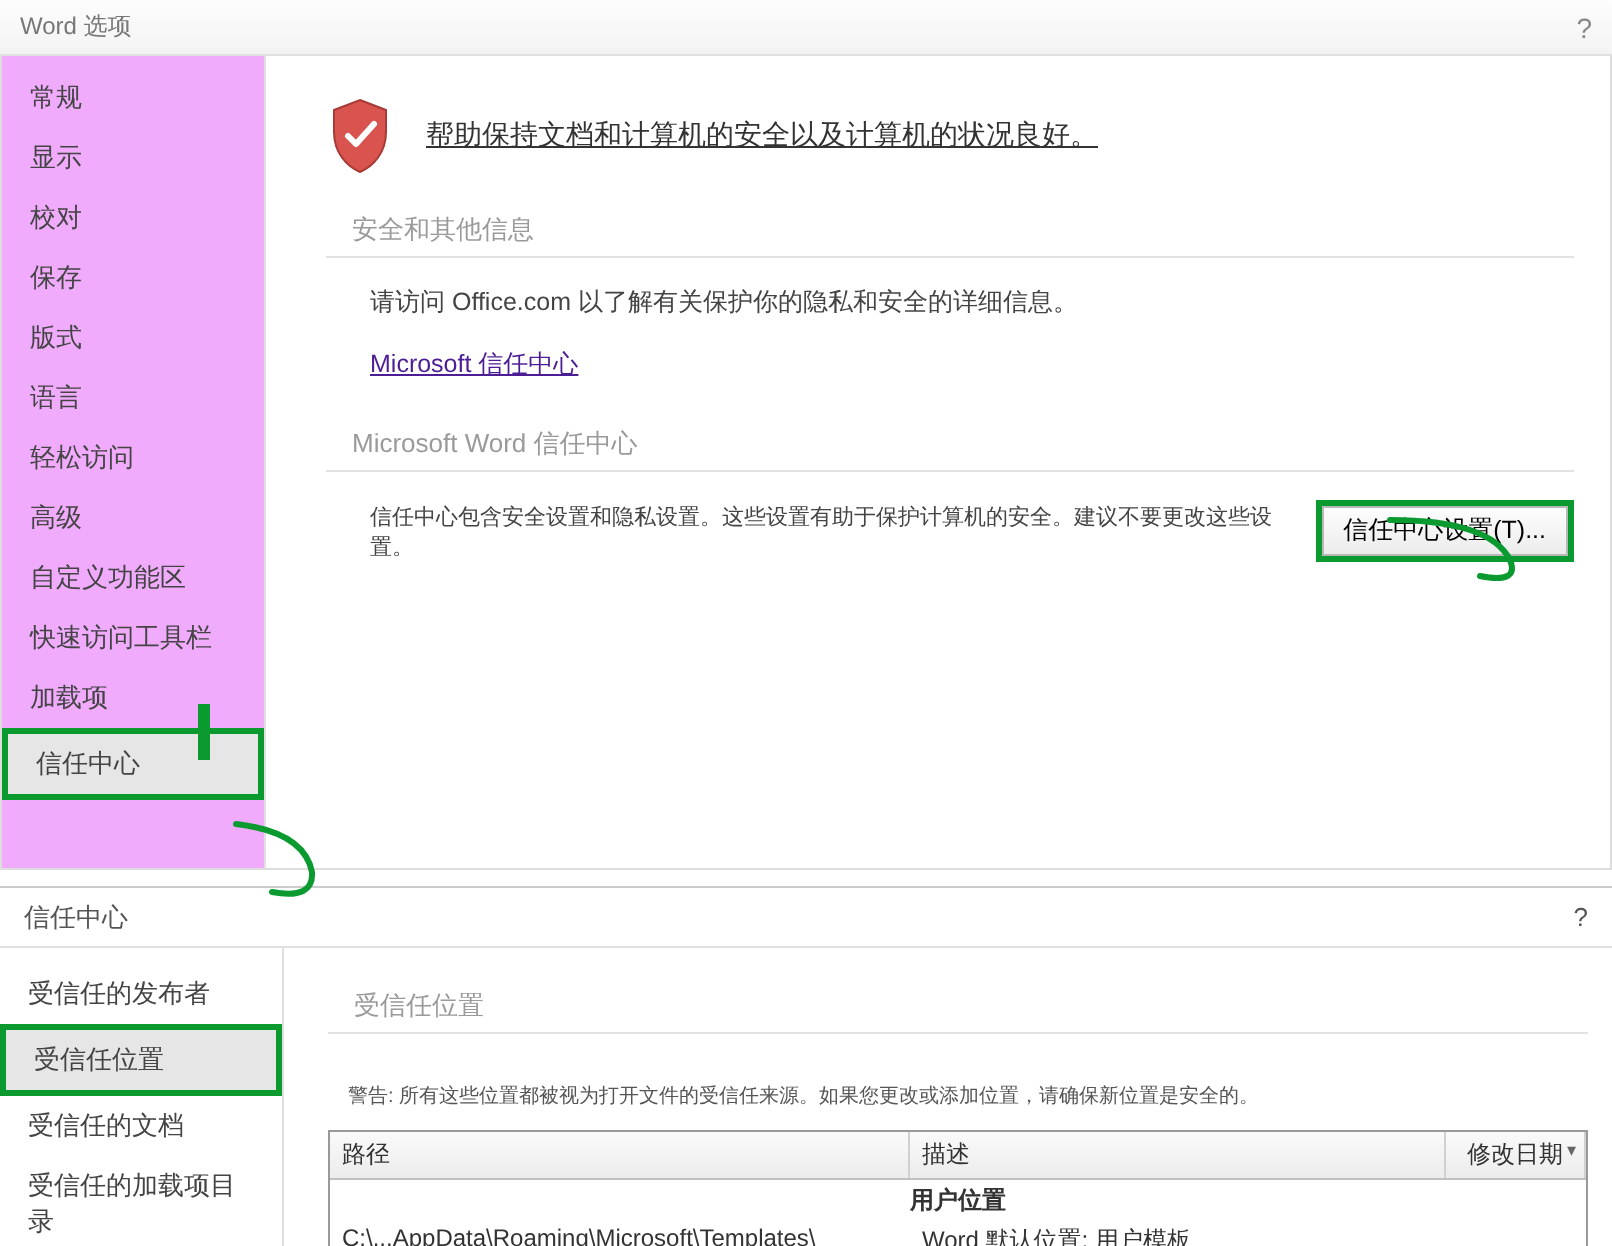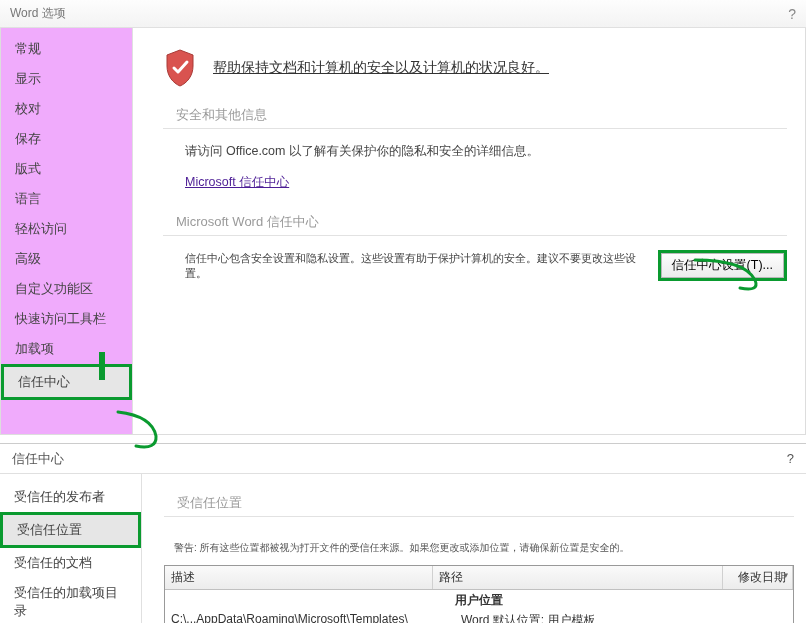--- a/index.html
+++ b/index.html
@@ -35,21 +35,21 @@
   .dialog2 { display:flex; border-top:1px solid #e0e0e0; }
   .sidebar2 { width: 142px; border-right:1px solid #e0e0e0; padding: 8px 0; }
   .content2 { flex:1; padding: 12px 12px 12px 22px; }
   .warn { font-size:10px; color:#555; margin: 24px 0 10px 10px; }
 
   .table-wrap { border:1px solid #999; }
   .thead { display:flex; background: linear-gradient(#fafafa,#ececec); border-bottom:1px solid #c0c0c0; font-size:12px; }
   .th { padding:3px 6px; border-right:1px solid #d0d0d0; }
   .th.path { width: 290px; }
   .th.desc { flex:1; }
-  .th.date { width:70px; text-align:right; position:relative;}
+  .th.date { width:70px; text-align:center; position:relative;}
   .th.date::after { content:"▾"; font-size:9px; color:#666; position:absolute; right:4px; top:4px;}
   .subhead { font-weight:bold; font-size:12px; padding:2px 6px;text-align:center; }
   .row { display:flex; font-size:12px; }
   .row .c1 { width:290px; padding:1px 6px; white-space:nowrap; overflow:hidden;}
   .row .c2 { flex:1; padding:1px 6px; }
 
   .arrow-svg { position:absolute; pointer-events:none; }
 </style>
 </head>
 <body>
@@ -120,22 +120,22 @@
       <div class="sidebar-item">受信任的文档</div>
       <div class="sidebar-item">受信任的加载项目录</div>
     </div>
   <div class="content2" style="position:relative;">
     <div class="section-title" style="color:#9a9a9a;">受信任位置</div>
     <hr class="sep">
     <div class="warn">警告: 所有这些位置都被视为打开文件的受信任来源。如果您更改或添加位置，请确保新位置是安全的。</div>
 
     <div class="table-wrap">
       <div class="thead">
+        <div class="th path">路径</div>
         <div class="th desc">描述</div>
-        <div class="th path">路径</div>
         <div class="th date">修改日期</div>
       </div>
       <div class="subhead">用户位置</div>
       <div id="rows">
           <div class="row">
             <div class="c1">C:\...AppData\Roaming\Microsoft\Templates\</div>
             <div class="c2">Word 默认位置: 用户模板</div>
           </div>
         </div>
 

